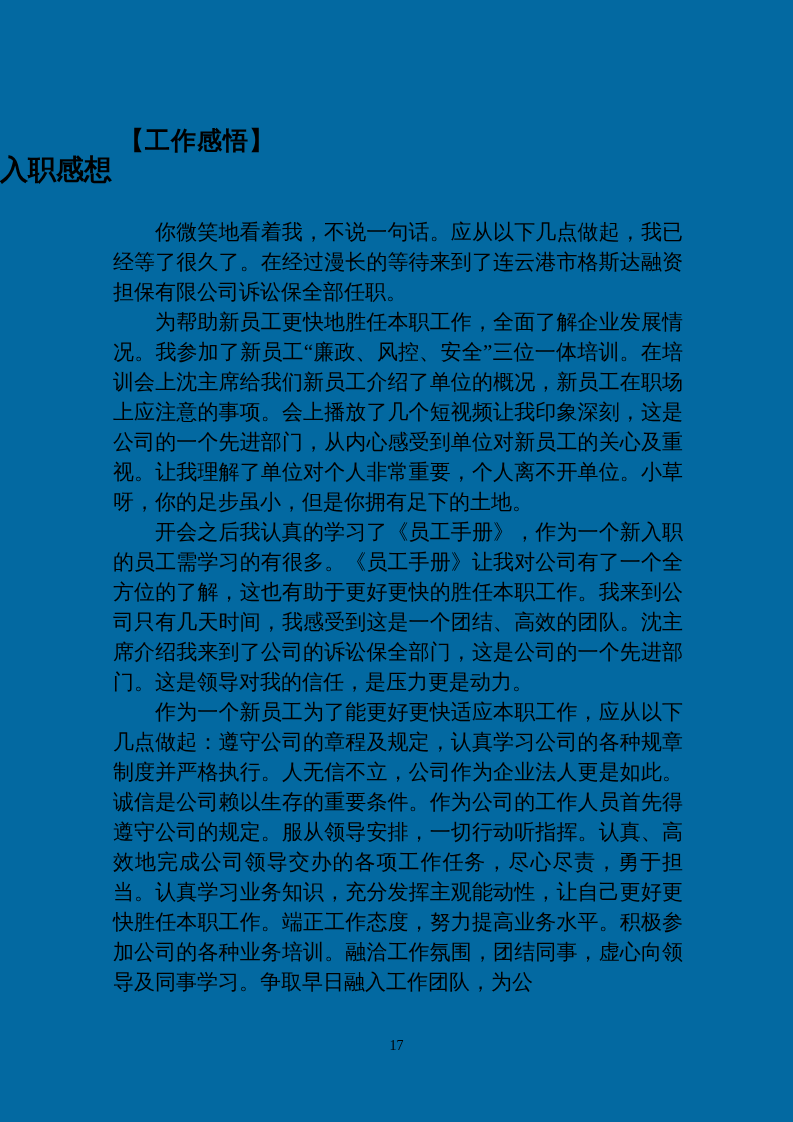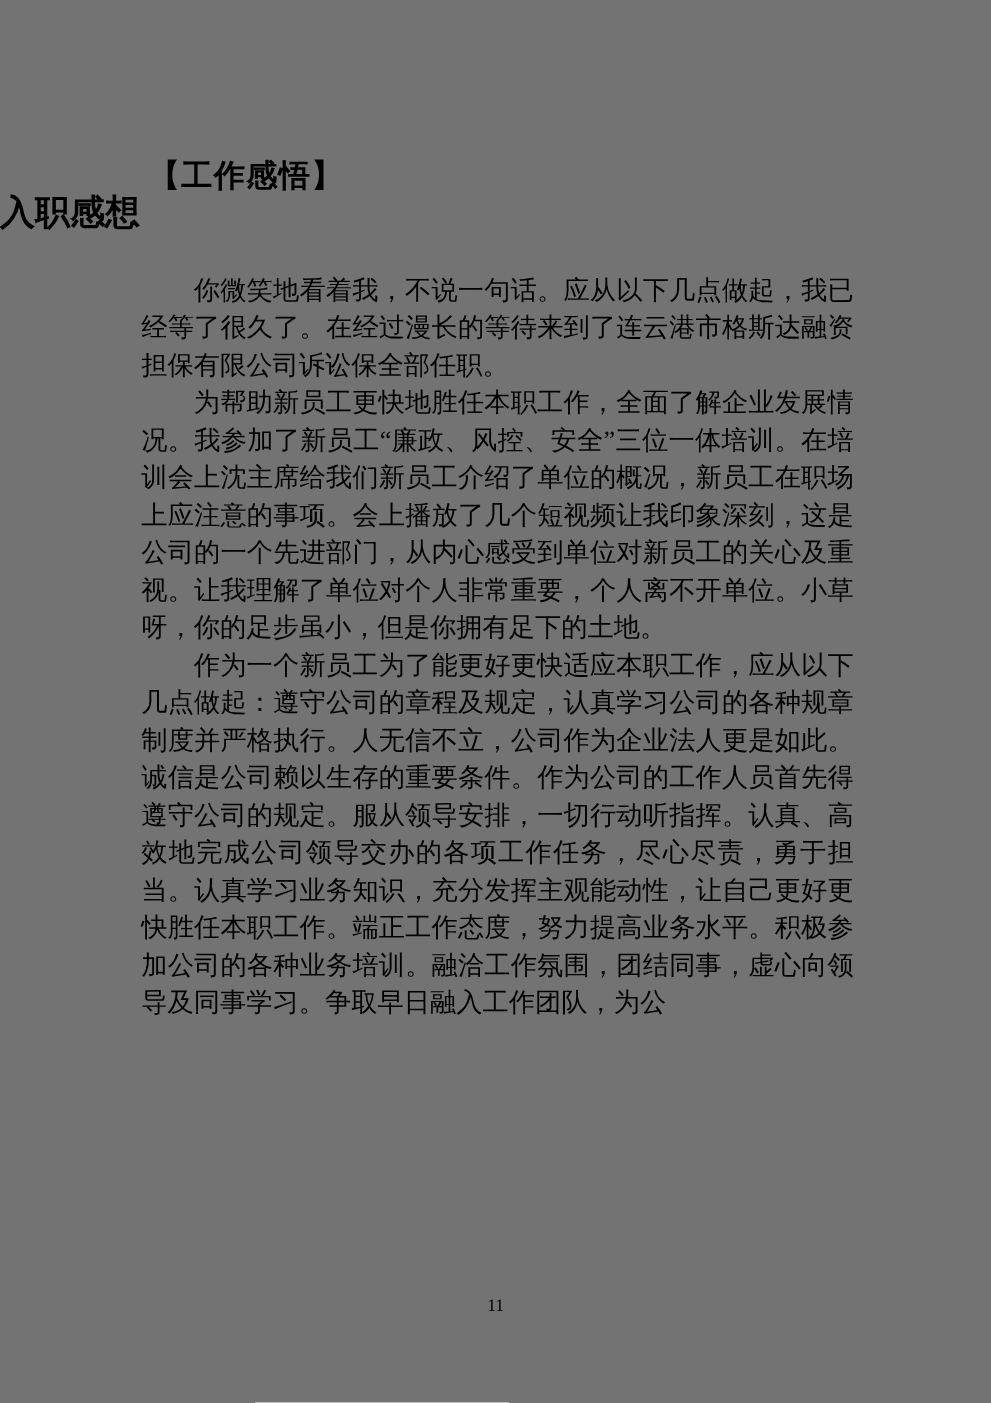--- a/index.html
+++ b/index.html
@@ -4,21 +4,21 @@
 <style>
   html, body {
     margin: 0;
     padding: 0;
     background: #ffffff;
   }
   .page {
     position: relative;
     width: 793px;
     height: 1122px;
-    background: #737373;
+    background: #0369a1;
     overflow: hidden;
     font-family: "Liberation Serif", "DejaVu Serif", serif;
     color: #111111;
   }
   .section-header {
     position: absolute;
     left: 119px;
     top: 124px;
     font-size: 25px;
     font-weight: bold;
@@ -67,18 +67,19 @@
 
 <div class="page">
 
   <div class="section-header">【工作感悟】</div>
 
   <div class="doc-title">入职感想</div>
 
   <div class="doc-body" id="paragraphs">
       <p class="para">你微笑地看着我，不说一句话。应从以下几点做起，我已经等了很久了。在经过漫长的等待来到了连云港市格斯达融资担保有限公司诉讼保全部任职。</p>
       <p class="para">为帮助新员工更快地胜任本职工作，全面了解企业发展情况。我参加了新员工“廉政、风控、安全”三位一体培训。在培训会上沈主席给我们新员工介绍了单位的概况，新员工在职场上应注意的事项。会上播放了几个短视频让我印象深刻，这是公司的一个先进部门，从内心感受到单位对新员工的关心及重视。让我理解了单位对个人非常重要，个人离不开单位。小草呀，你的足步虽小，但是你拥有足下的土地。</p>
+      <p class="para">开会之后我认真的学习了《员工手册》，作为一个新入职的员工需学习的有很多。《员工手册》让我对公司有了一个全方位的了解，这也有助于更好更快的胜任本职工作。我来到公司只有几天时间，我感受到这是一个团结、高效的团队。沈主席介绍我来到了公司的诉讼保全部门，这是公司的一个先进部门。这是领导对我的信任，是压力更是动力。</p>
       <p class="para">作为一个新员工为了能更好更快适应本职工作，应从以下几点做起：遵守公司的章程及规定，认真学习公司的各种规章制度并严格执行。人无信不立，公司作为企业法人更是如此。诚信是公司赖以生存的重要条件。作为公司的工作人员首先得遵守公司的规定。服从领导安排，一切行动听指挥。认真、高效地完成公司领导交办的各项工作任务，尽心尽责，勇于担当。认真学习业务知识，充分发挥主观能动性，让自己更好更快胜任本职工作。端正工作态度，努力提高业务水平。积极参加公司的各种业务培训。融洽工作氛围，团结同事，虚心向领导及同事学习。争取早日融入工作团队，为公</p>
     </div>
 
-  <div class="page-number">11</div>
+  <div class="page-number">17</div>
 
 </div>
 
 </body></html>

